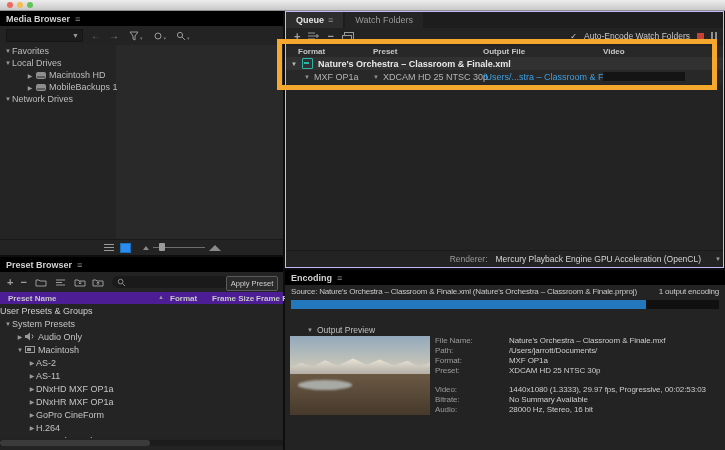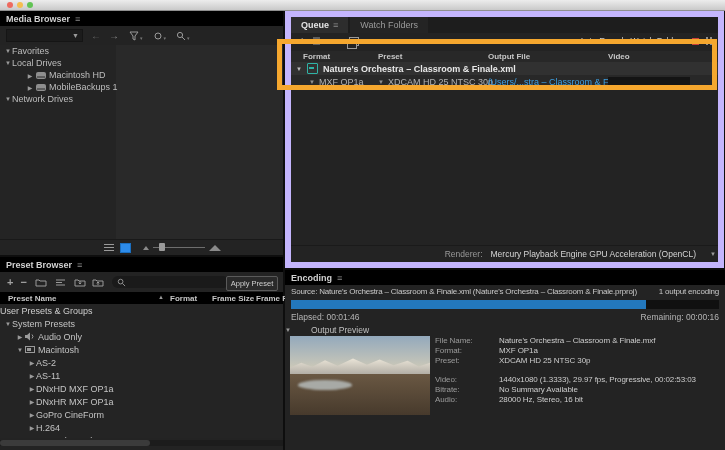--- a/index.html
+++ b/index.html
@@ -38,21 +38,21 @@
   .listic{display:flex;flex-direction:column;justify-content:space-between;height:7px;margin-left:104px}
   .listic i{display:block;width:10px;height:1px;background:#9a9a9a}
   .thumbic{width:9px;height:8px;background:#2d8ceb;border:1px solid #1b6fc0;margin-left:6px}
   .zslider{display:flex;align-items:center;margin-left:12px;gap:4px}
   .ztri-s{width:0;height:0;border-left:3px solid transparent;border-right:3px solid transparent;border-bottom:4px solid #8a8a8a}
   .zline{width:52px;height:1px;background:#6e6e6e;position:relative}
   .zhandle{position:absolute;left:6px;top:-4px;width:6px;height:8px;background:#9a9a9a;border-radius:1px}
   .ztri-l{width:0;height:0;border-left:6px solid transparent;border-right:6px solid transparent;border-bottom:6px solid #8a8a8a}
 
   
-  #queue-panel{left:285px;top:11px;width:439px;height:257px;border:6px solid #c4b5fd;box-sizing:border-box;background:#232323}
+  #queue-panel{left:285px;top:11px;width:439px;height:257px;border:1px solid #c4b5fd;box-sizing:border-box;background:#232323}
   .tabbar{position:absolute;left:0;top:0;width:100%;height:16px;background:#1d1d1d;display:flex}
   .tab{height:16px;display:flex;align-items:center;gap:4px;padding:0 10px;font-size:9px}
   .tab.active{background:#2d2d2d;color:#e4e4e4;font-weight:bold}
   .tab.inactive{background:#242424;color:#9a9a9a;margin-left:2px}
   .q-toolbar{position:absolute;left:0;top:16px;width:100%;height:16px;display:flex;align-items:center;background:#232323}
   .qt-ic{color:#a2a2a2;font-size:11px;font-weight:bold;margin-left:8px;line-height:11px}
   .dupic{width:8px;height:7px;border:1px solid #9a9a9a;position:relative;margin-left:10px}
   .dupic:after{content:"";position:absolute;left:-3px;top:2px;width:8px;height:7px;border:1px solid #9a9a9a;background:#232323}
   .q-right{position:absolute;right:6px;top:0;height:16px;display:flex;align-items:center;gap:7px}
   .chk{font-size:8px;color:#d6d6d6}
@@ -84,51 +84,51 @@
   
   #callout{position:absolute;left:277px;top:39px;width:430px;height:41px;border:5px solid #f5a72e;z-index:50;pointer-events:none}
 
   
   #preset-browser{left:0;top:257px;width:283px;height:193px}
   .pb-toolbar{position:absolute;left:0;top:16px;width:283px;height:18px;display:flex;align-items:center}
   .pb-ic{color:#a2a2a2;font-size:11px;font-weight:bold;margin-left:7px;line-height:11px}
   .pb-search{margin-left:8px;width:112px;height:12px;background:#1a1a1a;border-radius:6px;display:flex;align-items:center;padding-left:5px}
   .apply-btn{position:absolute;right:5px;top:3px;width:50px;height:13px;border:1px solid #5a5a5a;border-radius:2px;
              display:flex;align-items:center;justify-content:center;font-size:7.5px;color:#cfcfcf;background:#2a2a2a}
-  .pb-cols{position:absolute;left:0;top:35px;width:283px;height:12px;background:#000000;font-size:8px;font-weight:bold;color:#c6c6c6}
+  .pb-cols{position:absolute;left:0;top:35px;width:283px;height:12px;background:#4c1d95;font-size:8px;font-weight:bold;color:#c6c6c6}
   .pc{position:absolute;top:2px}
   .pc1{left:8px}.pcsort{left:158px;font-size:6px;color:#9a9a9a}.pc2{left:170px}.pc3{left:212px}.pc4{left:256px;white-space:nowrap}
   .pb-rows{position:absolute;left:0;top:47px;width:283px;height:134px;background:#242424;overflow:hidden}
   .prow{height:13px;display:flex;align-items:center;font-size:9px;color:#c4c4c4}
   .prow .arr{width:8px;text-align:center;font-size:6px;color:#9a9a9a}
   .p0 .arr{margin-left:4px}.p1 .arr{margin-left:16px}.p2 .arr{margin-left:28px}
   .prow.group{color:#cfcfcf}
   .spk,.tvic{margin:0 3px 0 1px}
   .pb-hscroll{position:absolute;left:0;bottom:4px;width:283px;height:6px;background:#1c1c1c}
   .pb-thumb{width:150px;height:6px;background:#3b3b3b;border-radius:3px}
 
   
   #encoding-panel{left:285px;top:270px;width:440px;height:180px}
   .enc-src{position:absolute;left:6px;right:6px;top:17px;display:flex;justify-content:space-between;
            font-size:8px;letter-spacing:-0.2px;color:#c9c9c9}
   .enc-bar{position:absolute;left:6px;top:30px;width:428px;height:9px;background:#101010}
   .enc-bar .fill{height:100%;background:#2378bd}
   .enc-times{position:absolute;left:6px;right:6px;top:42px;display:flex;justify-content:space-between;font-size:8.5px;color:#b5b5b5}
-  .enc-prev{position:absolute;left:0;top:55px;font-size:8.5px;color:#c0c0c0;display:flex;gap:20px;align-items:center}
+  .enc-prev{position:absolute;left:22px;top:55px;font-size:8.5px;color:#c0c0c0;display:flex;gap:4px;align-items:center}
   .enc-prev .arr{font-size:6px;color:#9a9a9a}
   .thumb{position:absolute;left:5px;top:66px;width:140px;height:79px;background:#8d98a2;overflow:hidden}
   .sky{position:absolute;left:0;top:0;width:100%;height:42%;background:linear-gradient(#93a9bc,#cdc9b8)}
   .mtn{position:absolute;left:0;top:26%;width:100%;height:26%;background:linear-gradient(#efe9dc,#a8a49c);
        clip-path:polygon(0 55%,8% 30%,16% 50%,25% 18%,34% 45%,45% 10%,55% 40%,64% 15%,74% 42%,84% 20%,92% 48%,100% 30%,100% 100%,0 100%)}
   .land{position:absolute;left:0;top:48%;width:100%;height:52%;background:linear-gradient(#6a5843,#473a2c)}
   .pond{position:absolute;left:6%;top:56%;width:38%;height:12%;background:#a8aaa6;border-radius:50%;filter:blur(1px)}
   .enc-details{position:absolute;left:150px;top:66px;width:286px}
   .drow{display:flex;font-size:8px;line-height:10px;letter-spacing:-0.1px}
   .drow .dl{width:58px;text-align:left;color:#9b9b9b;flex-shrink:0}
-  .drow .dv2{margin-left:6px;color:#cdcdcd}
+  .drow .dv2{margin-left:16px;color:#cdcdcd}
   .drow.gap{margin-top:9px}
 </style>
 </head>
 <body>
 
 <div id="titlebar">
   <span class="tl r"></span>
   <span class="tl y"></span>
   <span class="tl g"></span>
 </div>
@@ -368,40 +368,40 @@
     <span>Encoding</span>
     <span class="pmenu">≡</span>
   </div>
   <div class="enc-src">
     <span>Source: Nature's Orchestra – Classroom &amp; Finale.xml (Nature's Orchestra – Classroom &amp; Finale.prproj)</span>
     <span>1 output encoding</span>
   </div>
   <div class="enc-bar">
     <div class="fill" style="width: 83%;"></div>
   </div>
-  <div class="enc-times">
-    <span>Elapsed: 00:01:46</span>
-    <span>Remaining: 00:00:16</span>
-  </div>
   <div class="enc-prev">
     <span class="arr">▼</span>
     <span>Output Preview</span>
   </div>
   <div class="thumb">
     <div class="sky"></div>
     <div class="mtn"></div>
     <div class="land"></div>
     <div class="pond"></div>
   </div>
   <div class="enc-details">
     <div class="drow">
         <span class="dl">File Name:</span>
         <span class="dv2">Nature's Orchestra – Classroom &amp; Finale.mxf</span>
       </div>
     <div class="drow">
+        <span class="dl">Path:</span>
+        <span class="dv2">/Users/jarrott/Documents/</span>
+      </div>
+    <div class="drow">
         <span class="dl">Format:</span>
         <span class="dv2">MXF OP1a</span>
       </div>
     <div class="drow">
         <span class="dl">Preset:</span>
         <span class="dv2">XDCAM HD 25 NTSC 30p</span>
       </div>
     <div class="drow gap">
         <span class="dl">Video:</span>
         <span class="dv2">1440x1080 (1.3333), 29.97 fps, Progressive, 00:02:53:03</span>

